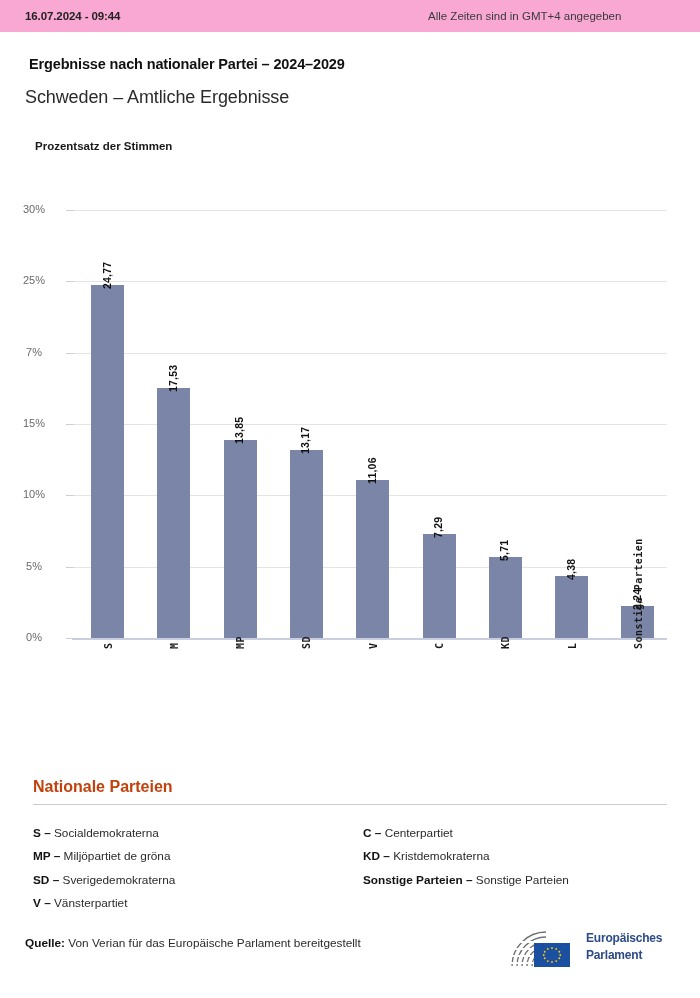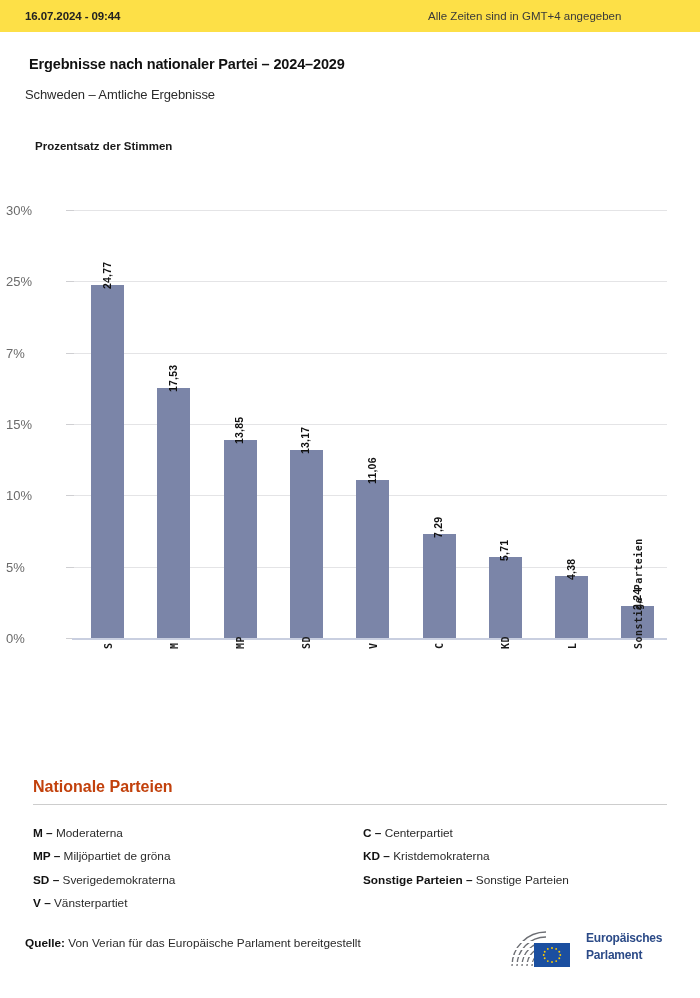--- a/index.html
+++ b/index.html
@@ -10,21 +10,21 @@
     font-family: "Liberation Sans", sans-serif;
     color: #1a1a1a;
     overflow: hidden;
   }
 
   
   .topbar {
     position: absolute;
     left: 0; top: 0;
     width: 700px; height: 32px;
-    background: #fde047;
+    background: #f9a8d4;
     display: flex;
     align-items: center;
   }
   .topbar-date {
     position: absolute;
     left: 25px;
     font-size: 11.5px;
     font-weight: bold;
     color: #222222;
     letter-spacing: -0.1px;
@@ -42,21 +42,21 @@
     position: absolute;
     left: 29px; top: 56px;
     font-size: 14.5px;
     font-weight: bold;
     color: #111111;
     letter-spacing: -0.15px;
   }
   .subtitle {
     position: absolute;
     left: 25px; top: 87px;
-    font-size: 13px;
+    font-size: 18px;
     font-weight: normal;
     color: #2b2b2b;
     letter-spacing: -0.1px;
   }
   .axis-title {
     position: absolute;
     left: 35px; top: 140px;
     font-size: 11.5px;
     font-weight: bold;
     color: #1a1a1a;
@@ -78,22 +78,22 @@
   .baseline {
     position: absolute;
     left: 72px;
     width: 595px;
     height: 1.5px;
     background: #c9cfe0;
   }
   .ytick {
     position: absolute;
     width: 56px;
-    text-align: left;
-    font-size: 13px;
+    text-align: center;
+    font-size: 11px;
     color: #6a6a6a;
     left: 6px;
   }
   .tickmark {
     position: absolute;
     left: 66px;
     width: 8px;
     height: 1px;
     background: #cfcfd2;
   }
@@ -236,21 +236,21 @@
     <div class="bar-value" style="left: 576.6px; top: 377.512px;">4,38</div>
     <div class="bar-cat" style="left: 566.6px; top: 459px;">L</div>
     <div class="bar" title="Sonstige Parteien 2,24" style="left: 621.4px; width: 33px; top: 416.043px; height: 31.9573px; background: rgb(123, 133, 168);"></div>
     <div class="bar-value" style="left: 642.9px; top: 408.043px;">2,24</div>
     <div class="bar-cat" style="left: 632.9px; top: 459px;">Sonstige Parteien</div>
   </div>
 
 <div class="legend-heading">Nationale Parteien</div>
 <div class="legend-rule"></div>
 <div class="legend-col left" id="legend-left">
-    <div class="legend-row"><span class="abbr">M – </span><span>Moderaterna</span></div>
+    <div class="legend-row"><span class="abbr">S – </span><span>Socialdemokraterna</span></div>
     <div class="legend-row"><span class="abbr">MP – </span><span>Miljöpartiet de gröna</span></div>
     <div class="legend-row"><span class="abbr">SD – </span><span>Sverigedemokraterna</span></div>
     <div class="legend-row"><span class="abbr">V – </span><span>Vänsterpartiet</span></div>
   </div>
 <div class="legend-col right" id="legend-right">
     <div class="legend-row"><span class="abbr">C – </span><span>Centerpartiet</span></div>
     <div class="legend-row"><span class="abbr">KD – </span><span>Kristdemokraterna</span></div>
     <div class="legend-row"><span class="abbr">Sonstige Parteien – </span><span>Sonstige Parteien</span></div>
   </div>
 

